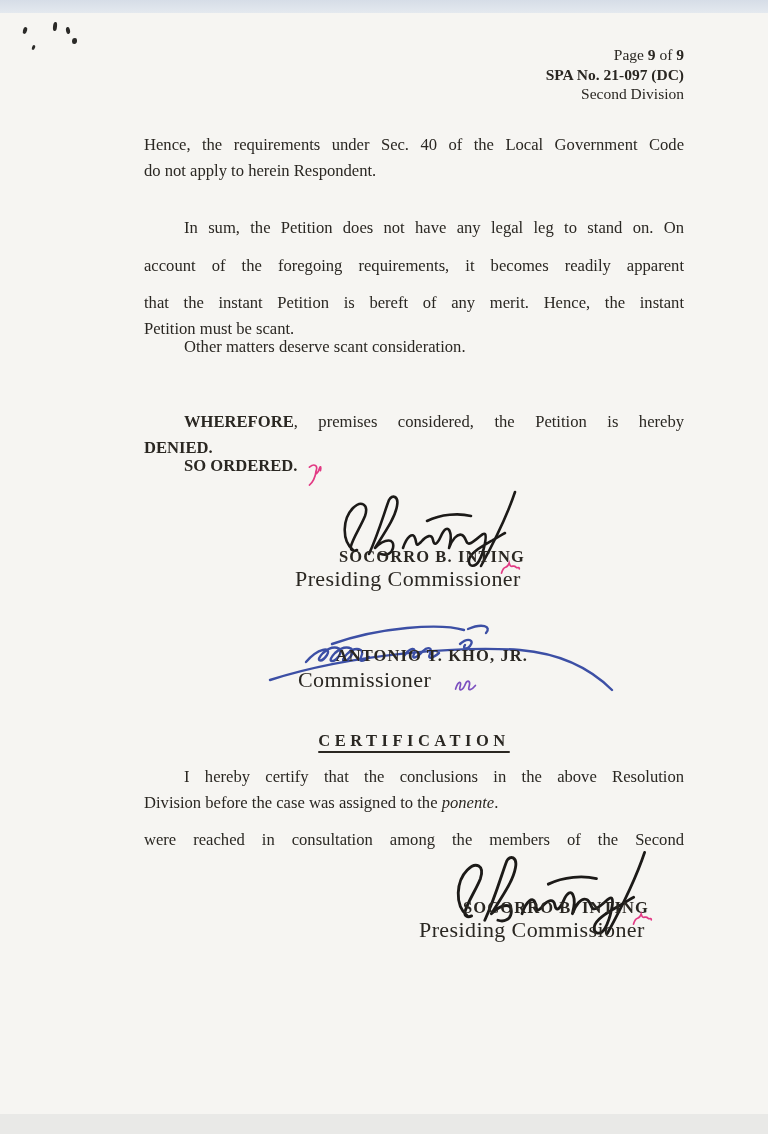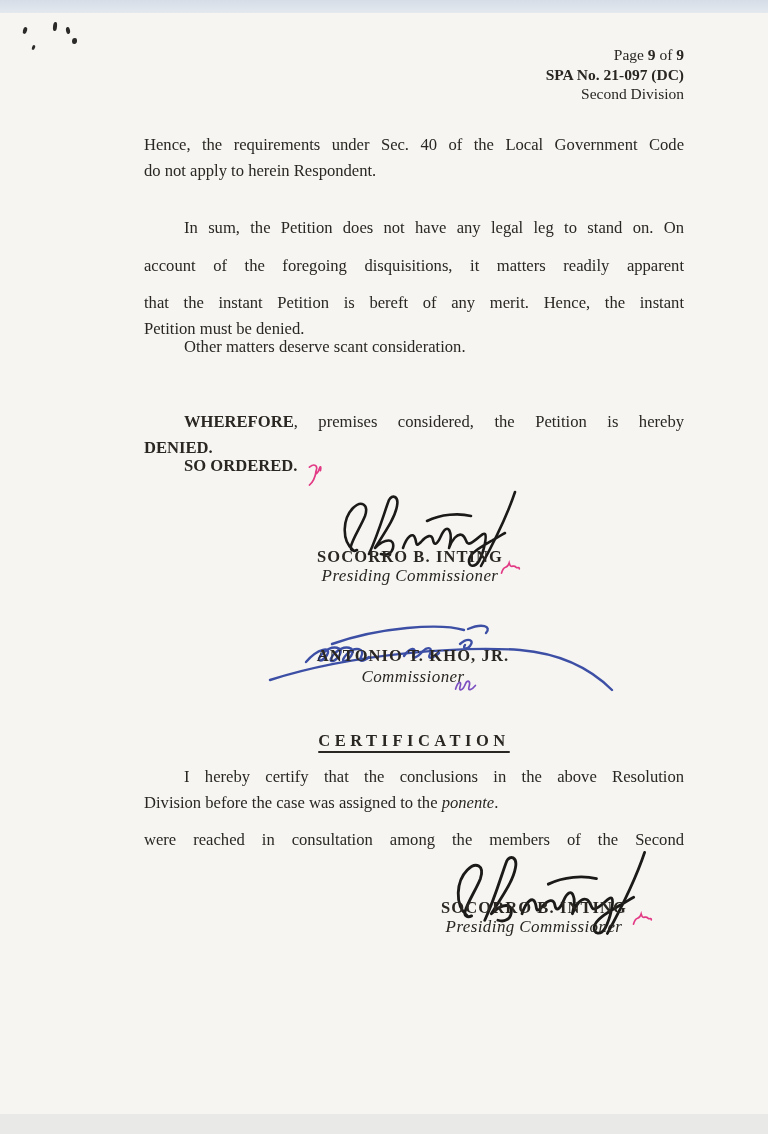--- a/index.html
+++ b/index.html
@@ -41,24 +41,24 @@
   .b{font-weight:bold;}
   .i{font-style:italic;}
 
   .p1{top:120px;}
   .p2{top:203px;}
   .p3{top:334px;}
   .p4{top:397px;}
   .p5{top:453px;font-weight:bold;}
 
   .sig-svg{position:absolute;pointer-events:none;}
-  .sig-name{position:absolute;width:230px;text-align:center;font-weight:bold;
+  .sig-name{position:absolute;width:230px;text-align:right;font-weight:bold;
     font-size:16.5px;letter-spacing:1.1px;white-space:nowrap;}
-  .sig-title{position:absolute;width:230px;text-align:center;font-style:italic;
-    font-size:17px;letter-spacing:.4px;white-space:nowrap;}
+  .sig-title{position:absolute;width:230px;
+    font-size:22px;letter-spacing:.4px;white-space:nowrap;}
 
   .sig1-svg{left:329px;top:488px;}
   .sig1-name{left:295px;top:547px;}
   .sig1-title{left:295px;top:566px;}
   .sig1-paraph{left:499px;top:560px;}
 
   .sig2-ink{left:262px;top:617px;}
   .sig2-name{left:298px;top:646px;}
   .sig2-title{left:298px;top:667px;}
   .sig2-paraph{left:452px;top:677px;}
@@ -108,23 +108,23 @@
     <div class="line">Second Division</div>
   </div>
 
   <div class="para p1">
     <span class="line just">Hence, the requirements under Sec. 40 of the Local Government Code</span>
     <span class="line">do not apply to herein Respondent.</span>
   </div>
 
   <div class="para p2">
     <span class="line just indent">In sum, the Petition does not have any legal leg to stand on. On</span>
-    <span class="line just">account of the foregoing disquisitions, it matters readily apparent</span>
+    <span class="line just">account of the foregoing requirements, it becomes readily apparent</span>
     <span class="line just">that the instant Petition is bereft of any merit. Hence, the instant</span>
-    <span class="line">Petition must be denied.</span>
+    <span class="line">Petition must be scant.</span>
   </div>
 
   <div class="para p3 indent">
     <span>Other matters deserve scant consideration.</span>
   </div>
 
   <div class="para p4">
     <span class="line just indent"><span class="b">WHEREFORE</span><span>, premises considered, the Petition is hereby</span></span>
     <span class="line b">DENIED.</span>
   </div>

